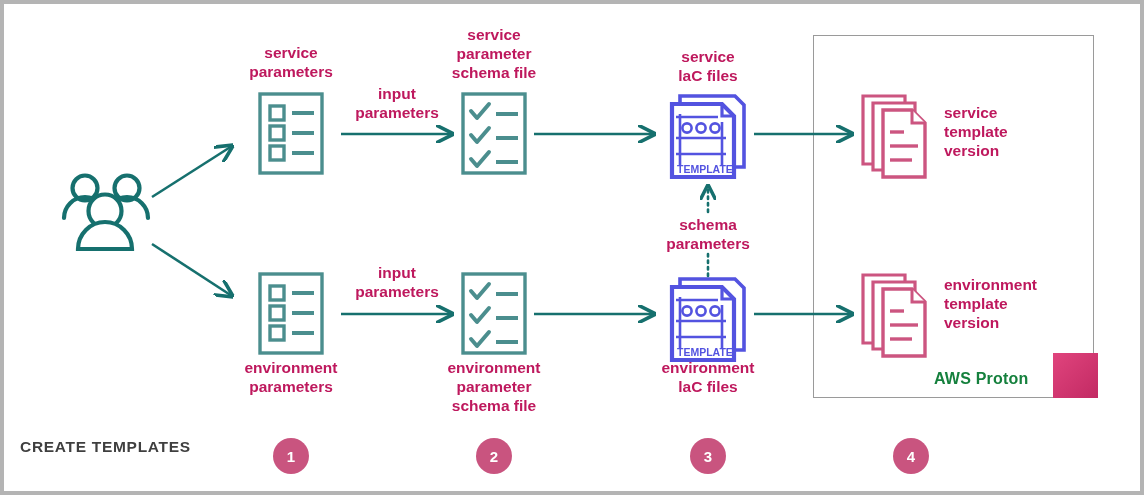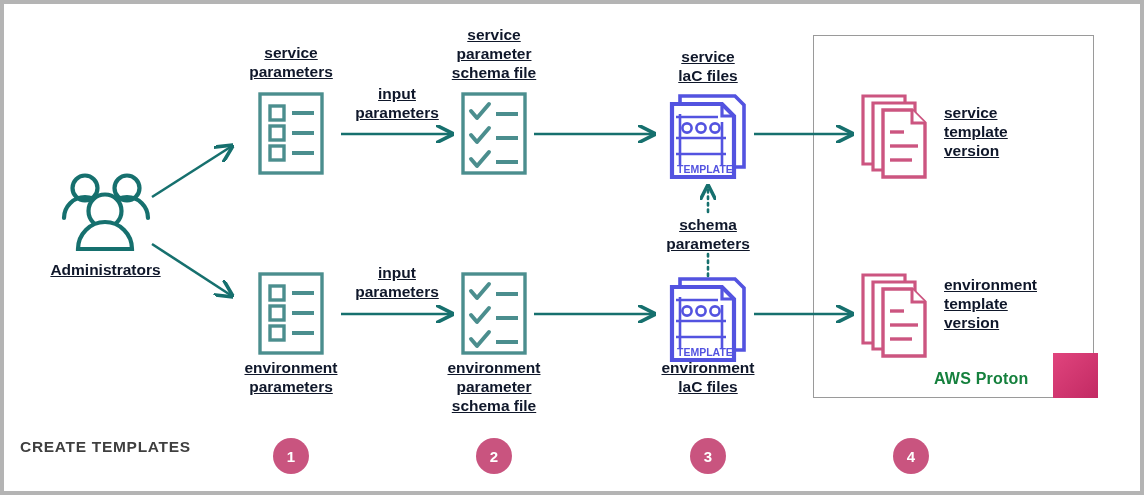--- a/index.html
+++ b/index.html
@@ -12,27 +12,26 @@
     width: 1144px;
     height: 495px;
     background: #ffffff;
     border: 4px solid #b4b4b4;
     box-sizing: border-box;
     font-family: "Liberation Sans", sans-serif;
     overflow: hidden;
   }
   .lbl {
     position: absolute;
-    color: #0f172a;
+    color: #be185d;
     font-size: 15.5px;
     font-weight: bold;
     line-height: 19px;
     text-align: center;
     white-space: pre-line;
-    text-decoration: underline;
   }
   .proton-box {
     position: absolute;
     left: 809px;
     top: 31px;
     width: 281px;
     height: 363px;
     border: 1.5px solid #9a9a9a;
     box-sizing: border-box;
     background: transparent;
@@ -229,21 +228,20 @@
       <path d="M 1062.6 381.7 L 1066.6 374.4"></path>
       <path d="M 1073 372 L 1086 372"></path>
       <path d="M 1073 366 L 1086 366"></path>
       <path d="M 1073 378 L 1086 378"></path>
       <path d="M 1083 363 L 1086.5 366 L 1083 369"></path>
       <path d="M 1083 369 L 1086.5 372 L 1083 375"></path>
       <path d="M 1083 375 L 1086.5 378 L 1083 381"></path>
     </g>
   </svg>
 
-  <div class="lbl" style="left:24px; top:256px; width:155px;">Administrators</div>
 
   <div class="lbl" style="left:217px; top:39px; width:140px;">service
 parameters</div>
   <div class="lbl" style="left:323px; top:80px; width:140px;">input
 parameters</div>
   <div class="lbl" style="left:420px; top:21px; width:140px;">service
 parameter
 schema file</div>
   <div class="lbl" style="left:634px; top:43px; width:140px;">service
 laC files</div>

